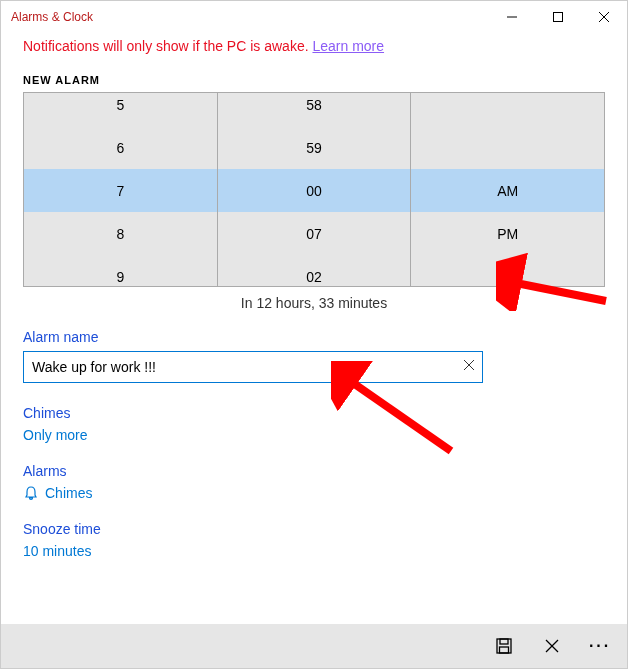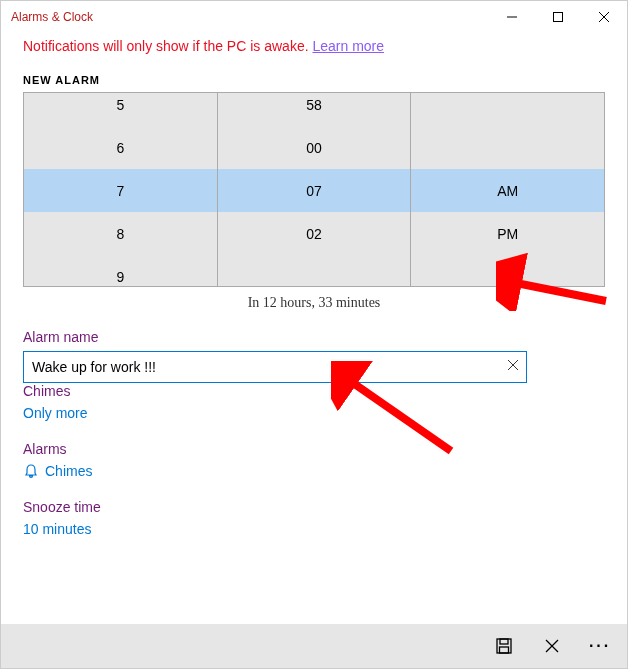--- a/index.html
+++ b/index.html
@@ -18,26 +18,26 @@
     .section-header { font-size: 11px; font-weight: 700; letter-spacing: 1px; color: #000; margin-bottom: 6px; }
     
     .time-picker { border: 1px solid #aaa; display: flex; height: 195px; background: #e6e6e6; position: relative; margin-bottom: 8px; }
     .time-col { flex: 1; border-right: 1px solid #aaa; display: flex; flex-direction: column; justify-content: center; position: relative; }
     .time-col:last-child { border-right: none; }
     .time-cell { height: 43px; display: flex; align-items: center; justify-content: center; font-size: 14px; color: #000; }
     .time-highlight { position: absolute; top: 76px; left: 0; right: 0; height: 43px; background: #b4d6f4; z-index: 0; }
     .time-col .time-cell { position: relative; z-index: 1; }
     .time-cells { position: absolute; top: -10px; left: 0; right: 0; }
     
-    .time-until { text-align: center; font-size: 14px; color: #333; margin-bottom: 18px; font-family: Liberation Serif, serif; }
+    .time-until { text-align: center; font-size: 14px; color: #333; margin-bottom: 18px; }
     
-    .field-label { font-size: 14px; color: #701a75; margin-bottom: 6px; }
+    .field-label { font-size: 14px; color: #1d4ed8; margin-bottom: 6px; }
     .field-value { font-size: 14px; color: #0078d4; margin-bottom: 20px; }
     
-    .text-input-wrap { position: relative; width: 504px; }
+    .text-input-wrap { position: relative; margin-bottom: 22px; width: 460px; }
     .text-input { width: 100%; height: 32px; border: 1px solid #0078d4; padding: 0 30px 0 8px; font-size: 14px; outline: none; }
     .clear-x { position: absolute; right: 8px; top: 8px; font-size: 13px; color: #333; cursor: pointer; }
     
     .sound-row { display: flex; align-items: center; gap: 6px; margin-bottom: 20px; }
     .bell-icon { width: 16px; height: 16px; }
     
     .bottombar { position: absolute; bottom: 0; left: 0; right: 0; height: 44px; background: #e6e6e6; display: flex; align-items: center; justify-content: flex-end; gap: 30px; padding-right: 18px; }
     .bottombar-icon { width: 18px; height: 18px; display:flex; align-items:center; justify-content:center; color:#000; }
     
     .arrow { position: absolute; pointer-events: none; }
@@ -82,20 +82,21 @@
         <div class="time-cell">5</div>
         <div class="time-cell">6</div>
         <div class="time-cell">7</div>
         <div class="time-cell">8</div>
         <div class="time-cell">9</div>
       </div>
     </div>
     <div class="time-col">
       <div class="time-cells">
         <div class="time-cell">58</div>
+        <div class="time-cell">59</div>
         <div class="time-cell">00</div>
         <div class="time-cell">07</div>
         <div class="time-cell">02</div>
       </div>
     </div>
     <div class="time-col">
       <div class="time-cells">
         <div class="time-cell"></div>
         <div class="time-cell"></div>
         <div class="time-cell">AM</div>

